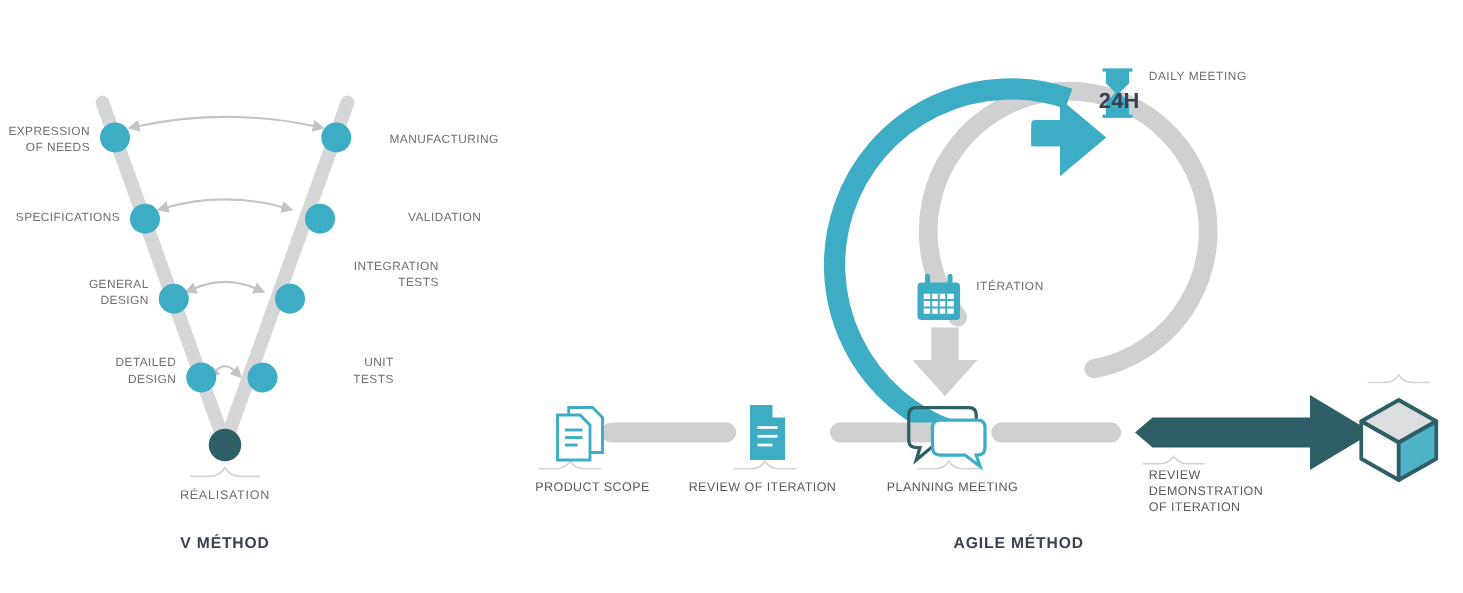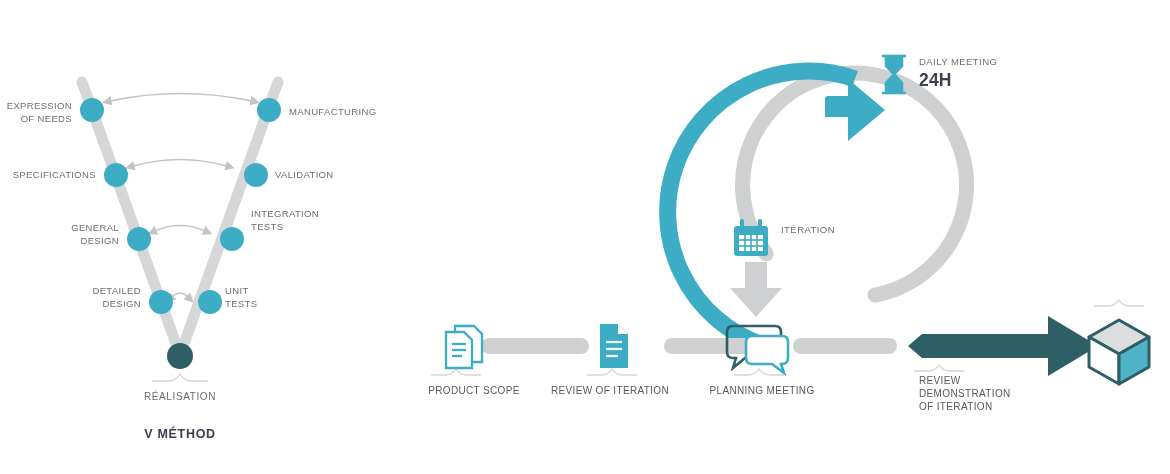--- a/index.html
+++ b/index.html
@@ -25,21 +25,21 @@
   .lbl {
     position: absolute;
     font-size: 9.5px;
     letter-spacing: 0.35px;
     line-height: 12.5px;
     color: #6d6e71;
     font-weight: 400;
     white-space: pre-line;
   }
   .lbl.r { text-align: right; }
-  .lbl.l { text-align: left; }
+  .lbl.l { text-align: right; }
 
   .method-title {
     position: absolute;
     font-size: 12.5px;
     font-weight: bold;
     letter-spacing: 0.7px;
     color: #3a4050;
     text-align: center;
     white-space: nowrap;
   }
@@ -211,27 +211,28 @@
     </g>
 
     <g>
       <path d="M 719 320 L 749 337 L 719 354 L 689 337 Z" fill="#dcdddf" stroke="#2e5f66" stroke-width="3" stroke-linejoin="round"></path>
       <path d="M 689 337 L 719 354 L 719 384 L 689 367 Z" fill="#ffffff" stroke="#2e5f66" stroke-width="3" stroke-linejoin="round"></path>
       <path d="M 749 337 L 749 367 L 719 384 L 719 354 Z" fill="#4fb3c8" stroke="#2e5f66" stroke-width="3" stroke-linejoin="round"></path>
     </g>
   </svg>
 
   <div class="kpi-small" style="left:919px; top:56px;">DAILY MEETING</div>
-  <div class="kpi-big" style="left:919px; top:70px;">24H</div>
+  <div class="kpi-big" style="left:879px; top:70px;">24H</div>
 
   <div class="kpi-small" style="left:781px; top:224px;">ITÉRATION</div>
 
   <div class="flow-cap" style="left:410px; top:384px; width:128px;">PRODUCT SCOPE</div>
   <div class="flow-cap" style="left:545px; top:384px; width:130px;">REVIEW OF ITERATION</div>
   <div class="flow-cap" style="left:697px; top:384px; width:130px;">PLANNING MEETING</div>
 
   <div class="flow-cap lft" style="left:919px; top:374px; width:140px;">REVIEW
 DEMONSTRATION
 OF ITERATION</div>
 
 
+  <div class="method-title" style="left:725px; top:427px; width:180px;">AGILE MÉTHOD</div>
 
 </div>
 
 </body></html>

